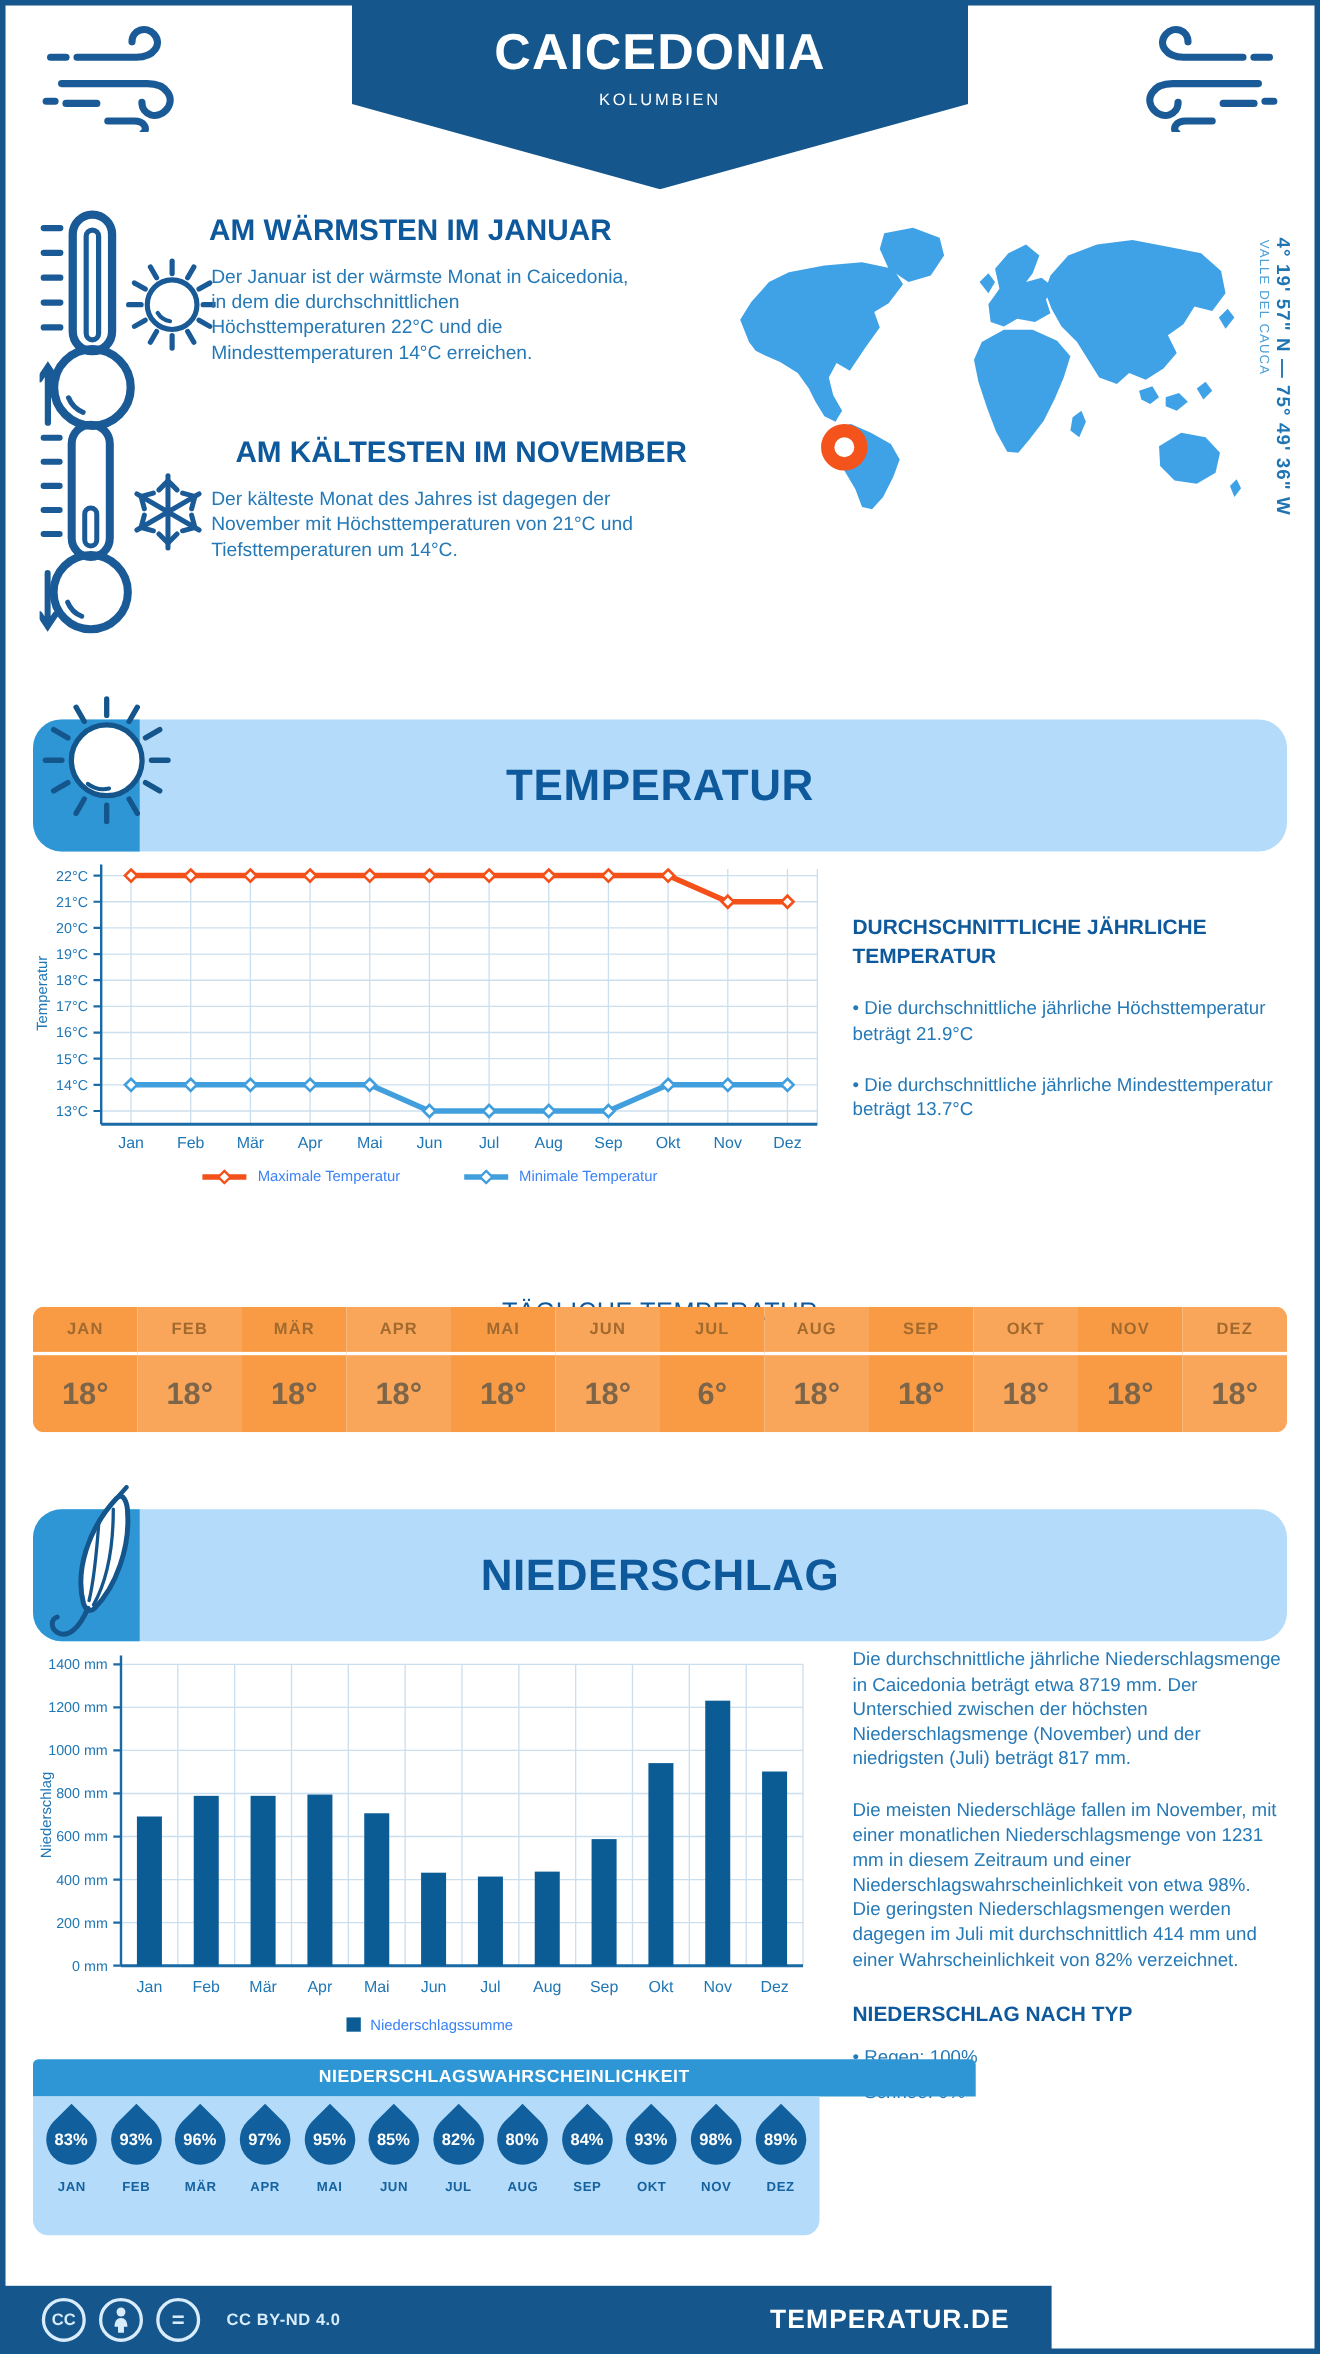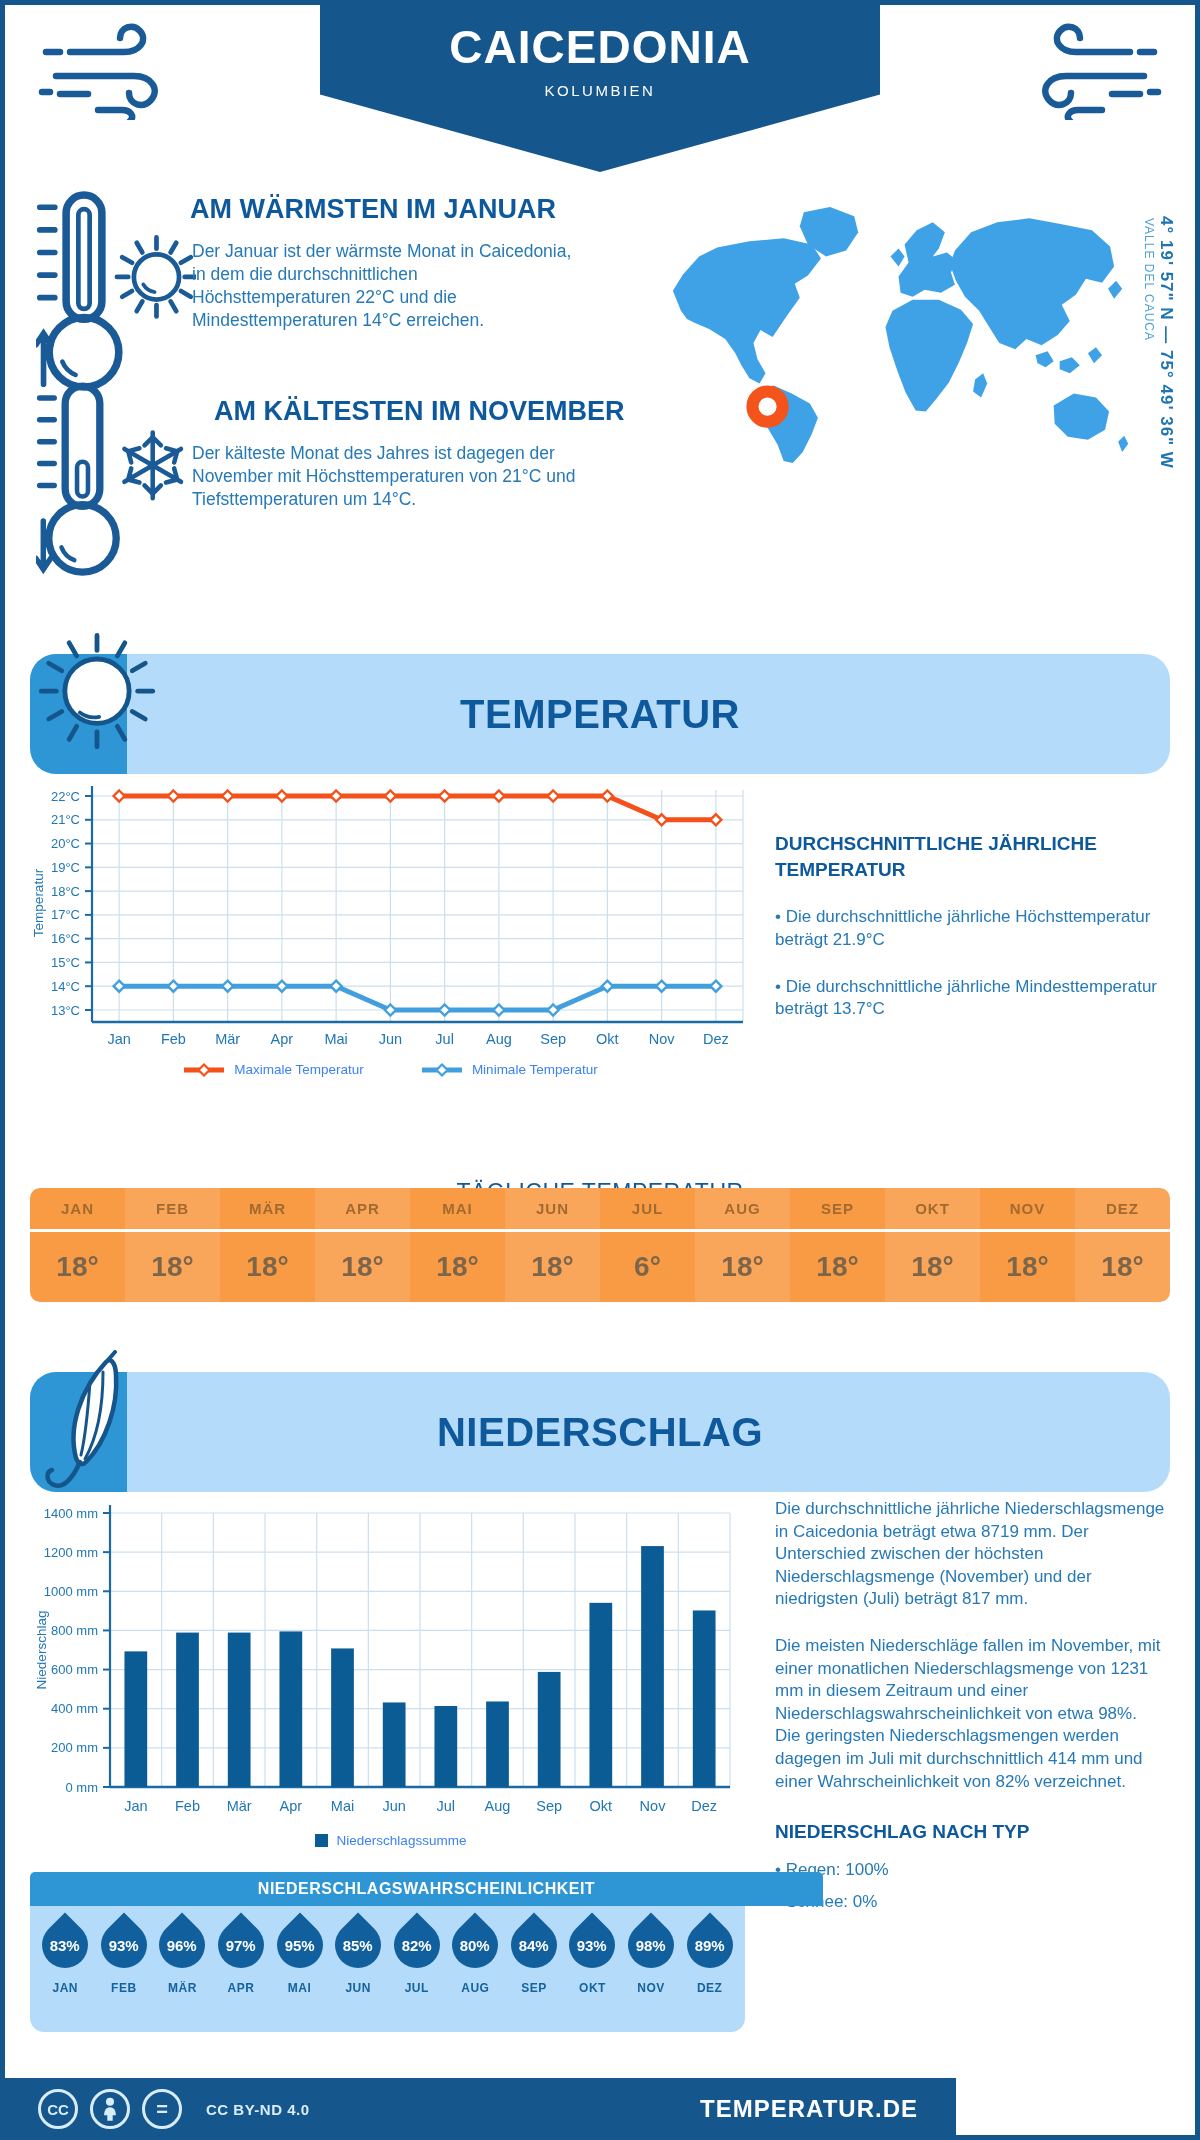--- a/index.html
+++ b/index.html
@@ -55,21 +55,21 @@
   .temp-table { position:absolute; left:30px; top:1188px; width:1140px; height:114px;
                 display:flex; border-radius:10px; overflow:hidden; }
   .tcol { flex:1; background:#f89b44; display:flex; flex-direction:column; }
   .tcol.alt { background:#faa65a; }
   .tmon { height:44px; display:flex; align-items:center; justify-content:center;
           color:#a26a2e; font-size:15px; font-weight:bold; letter-spacing:1px; border-bottom:3px solid #fff; }
   .tval { flex:1; display:flex; align-items:center; justify-content:center;
           color:#7d654a; font-size:28px; font-weight:bold; }
 
   
-  .prob-header { position:absolute; left:30px; top:1872px; width:793px; height:34px; background:#2e96d4;
+  .prob-header { position:absolute; left:30px; top:1872px; width:857px; height:34px; background:#2e96d4;
                  border-radius:5px 5px 0 0; display:flex; align-items:center; justify-content:center;
                  color:#fff; font-size:16px; font-weight:bold; letter-spacing:0.5px; }
   .prob-panel { position:absolute; left:30px; top:1906px; width:715px; height:126px; background:#b4dbf9;
                 border-radius:0 0 14px 14px; display:flex; padding:8px 6px 0 6px; }
   .dropitem { flex:1; display:flex; flex-direction:column; align-items:center; }
   .drop { width:46px; height:46px; background:#11609d; border-radius:0 50% 50% 50%;
           transform:rotate(45deg); display:flex; align-items:center; justify-content:center; margin-top:8px; }
   .drop span { transform:rotate(-45deg); color:#fff; font-weight:bold; font-size:15px; }
   .dmon { margin-top:13px; color:#15629f; font-size:12px; font-weight:bold; letter-spacing:0.5px; }
 

